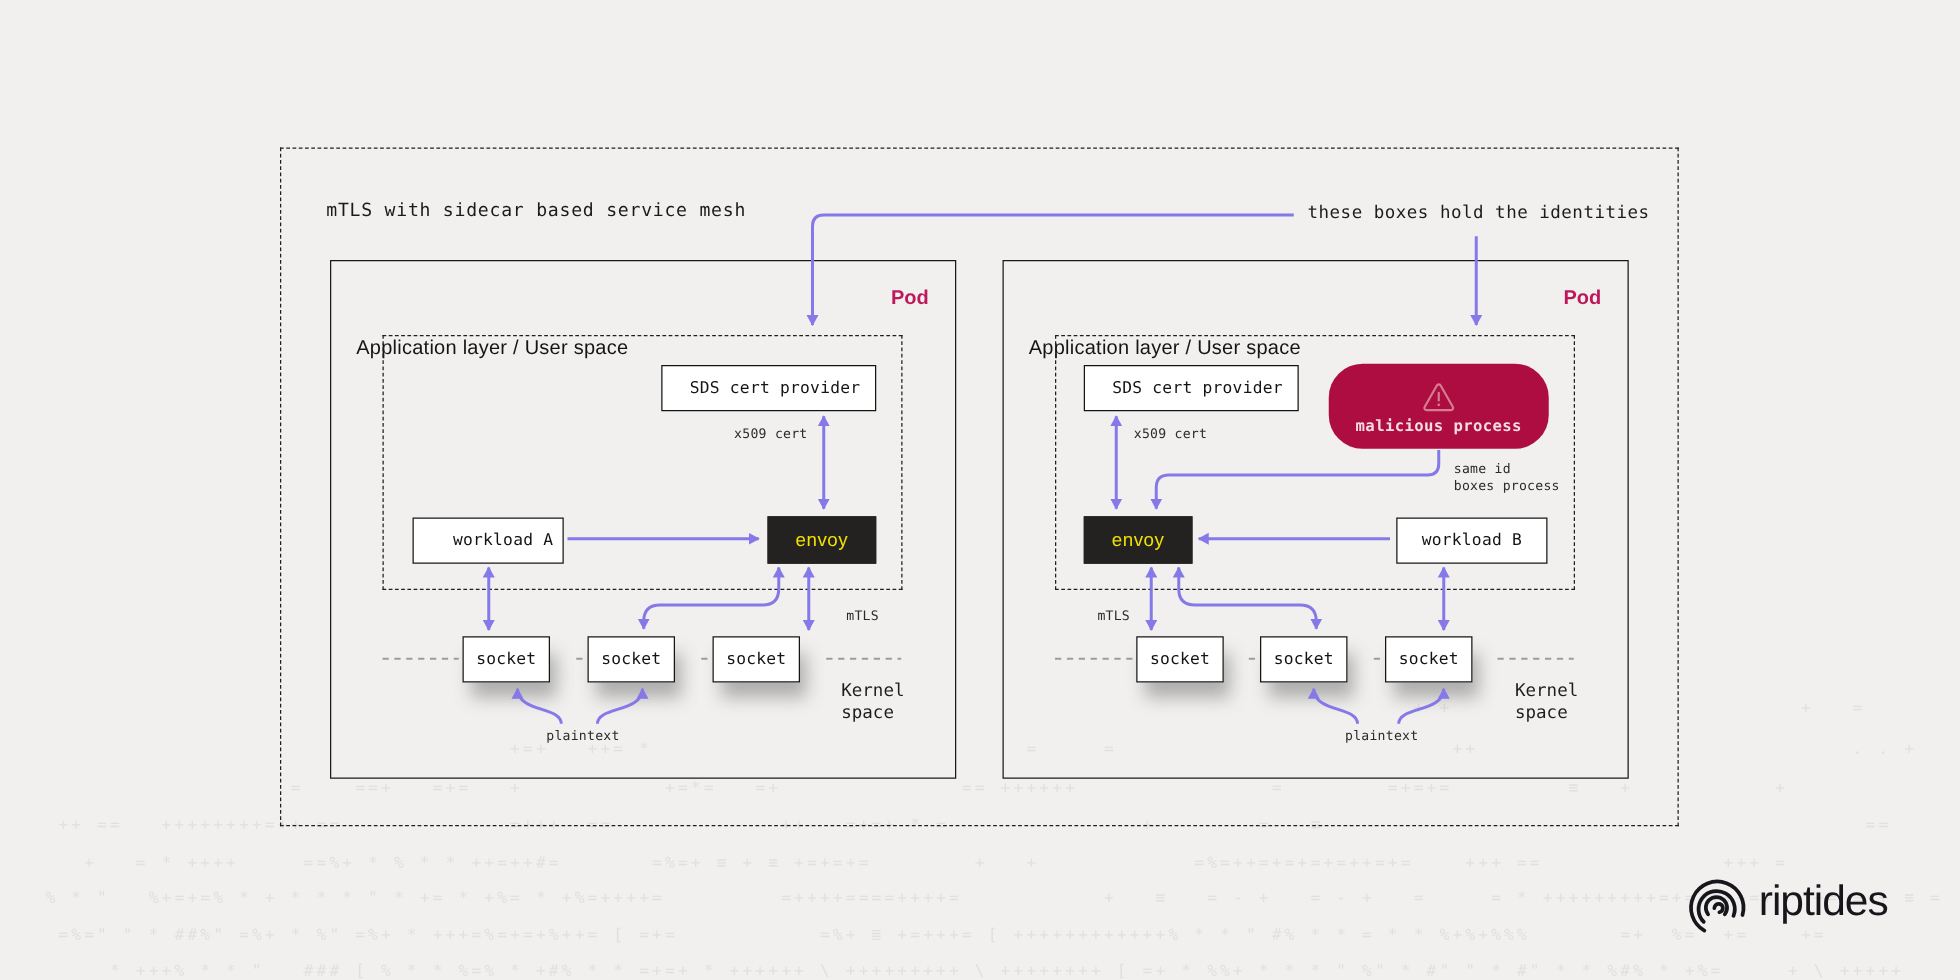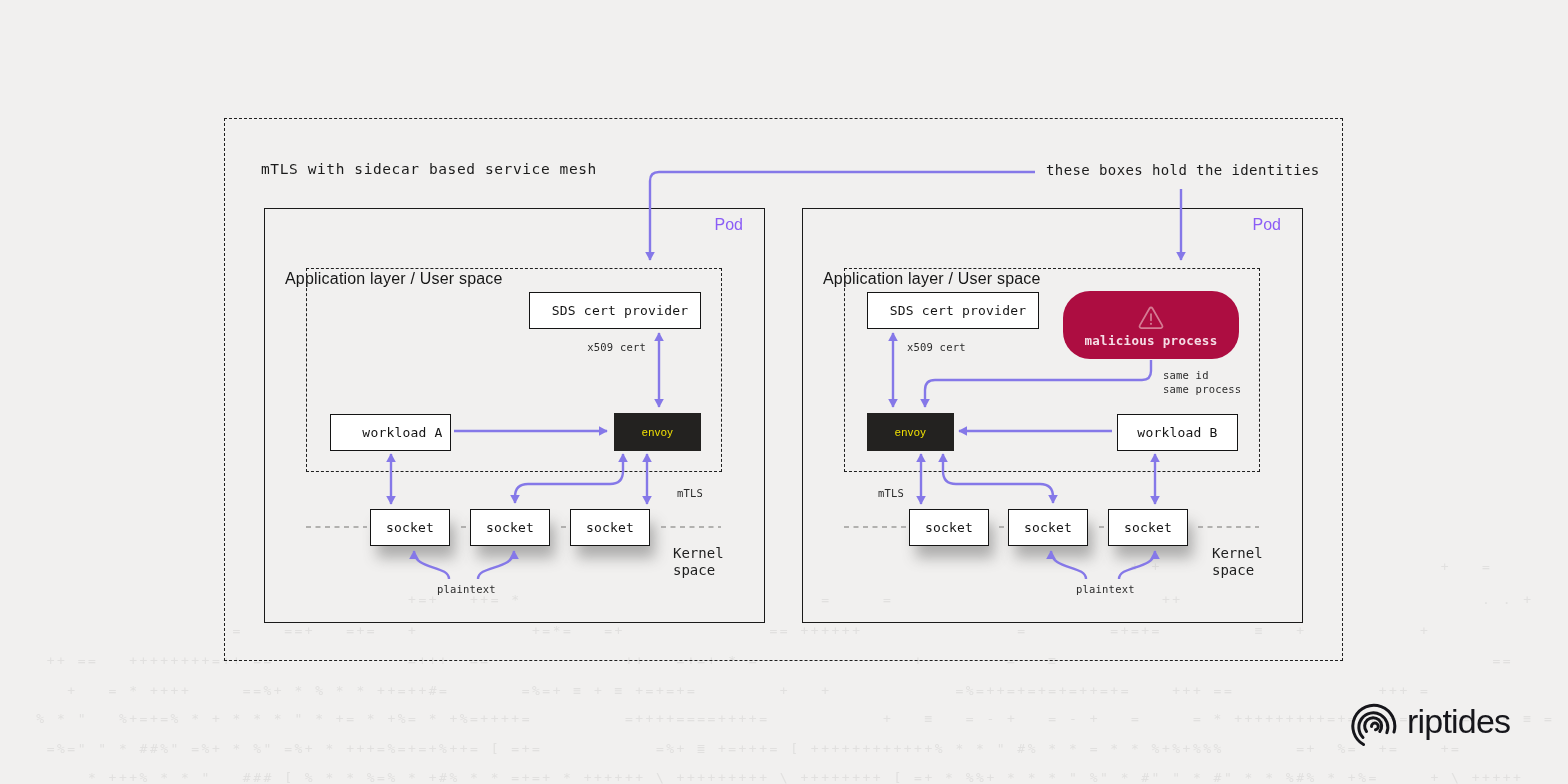--- a/index.html
+++ b/index.html
@@ -40,58 +40,58 @@
   }
   .pod.left  { left: 264px; }
   .pod.right { left: 802px; }
 
   .pod-header {
     position: absolute; left: 20px; top: 21px;
     font-family: "Liberation Sans", sans-serif;
     font-size: 16px; font-weight: 500; letter-spacing: 0.2px; color: #151515; margin-top: 40px;
   }
   .pod-tag {
-    position: absolute; right: 21px; top: 7px;
-    font-family: "Liberation Sans", sans-serif;
-    font-size: 16px; font-weight: 400; color: #8b5cf6;
+    position: absolute; right: 21px; top: 21px;
+    font-family: "Liberation Sans", sans-serif;
+    font-size: 16px; font-weight: 700; color: #be185d;
   }
   .inner-dashed {
     position: absolute; left: 41px; top: 59px; width: 416px; height: 204px;
     border: 1.3px dashed #1f1f1f;
   }
 
   
   .node {
     position: absolute; display: flex; align-items: center; justify-content: center;
     background: #ffffff; border: 1.5px solid #141414;
     font: 500 13px/1 "DejaVu Sans Mono", monospace; color: #141414;
     letter-spacing: 0.2px;
   }
   .node.dark {
     background: #232220; border-color: #232220;
     font-family: "Liberation Sans", sans-serif;
-    font-size: 11px; font-weight: 500; letter-spacing: 0.4px; color: #f0e003;
+    font-size: 15px; font-weight: 500; letter-spacing: 0.4px; color: #f0e003;
   }
   .node.danger {
     background: #ad0d41; border: none; color: #f5dce5;
     flex-direction: column; gap: 5px; padding-top: 2px;
     font-size: 12.5px; font-weight: 700; letter-spacing: 0.3px;
   }
   .sds       { top: 83px;  width: 172px; height: 37px; padding-left: 10px; }
   .pod.left  .sds { left: 264px; }
   .pod.right .sds { left: 64px;  }
   .workload  { top: 205px; width: 121px; height: 37px; }
   .pod.left  .workload { left: 65px; padding-left: 24px;  }
   .pod.right .workload { left: 314px; }
   .envoy     { top: 204px; width: 87px;  height: 38px; }
   .pod.left  .envoy { left: 349px; }
   .pod.right .envoy { left: 64px;  }
   .malicious { left: 260px; top: 82px; width: 176px; height: 68px; border-radius: 27px; }
   .socket {
-    top: 300px; width: 80px; height: 37px;
+    top: 300px; width: 70px; height: 37px;
     box-shadow: 6px 13px 14px -1px rgba(80,80,80,0.42);
     text-align: right;
   }
   .socket.s1 { left: 105px; } .socket.s2 { left: 205px; } .socket.s3 { left: 305px; }
   .pod.right .socket.s1 { left: 106px; }
 
   
   .lbl {
     position: absolute; font: 10.5px/1.35 "DejaVu Sans Mono", monospace;
     color: #2b2b2b; letter-spacing: 0.2px;
@@ -200,21 +200,21 @@
     <div class="node danger malicious">
       <svg width="28" height="25" viewBox="0 0 30 26">
         <path d="M13.5 3.1 a1.8 1.8 0 0 1 3 0 L27 21.5 a1.8 1.8 0 0 1 -1.5 2.8 L4.5 24.3 a1.8 1.8 0 0 1 -1.5 -2.8 Z" fill="none" stroke="#d57b93" stroke-width="1.9" stroke-linejoin="round"></path>
         <line x1="15" y1="9.5" x2="15" y2="16" stroke="#d57b93" stroke-width="1.9" stroke-linecap="round"></line>
         <circle cx="15" cy="19.8" r="1.15" fill="#d57b93"></circle>
       </svg>
       <span>malicious process</span>
     </div>
     <div class="lbl sameid">
       <div>same id</div>
-      <div>same process</div>
+      <div>boxes process</div>
     </div>
 
     <div class="node dark envoy">
       <span>envoy</span>
     </div>
     <div class="node workload">
       <span>workload B</span>
     </div>
 
     <div class="lbl mtls">mTLS</div>

